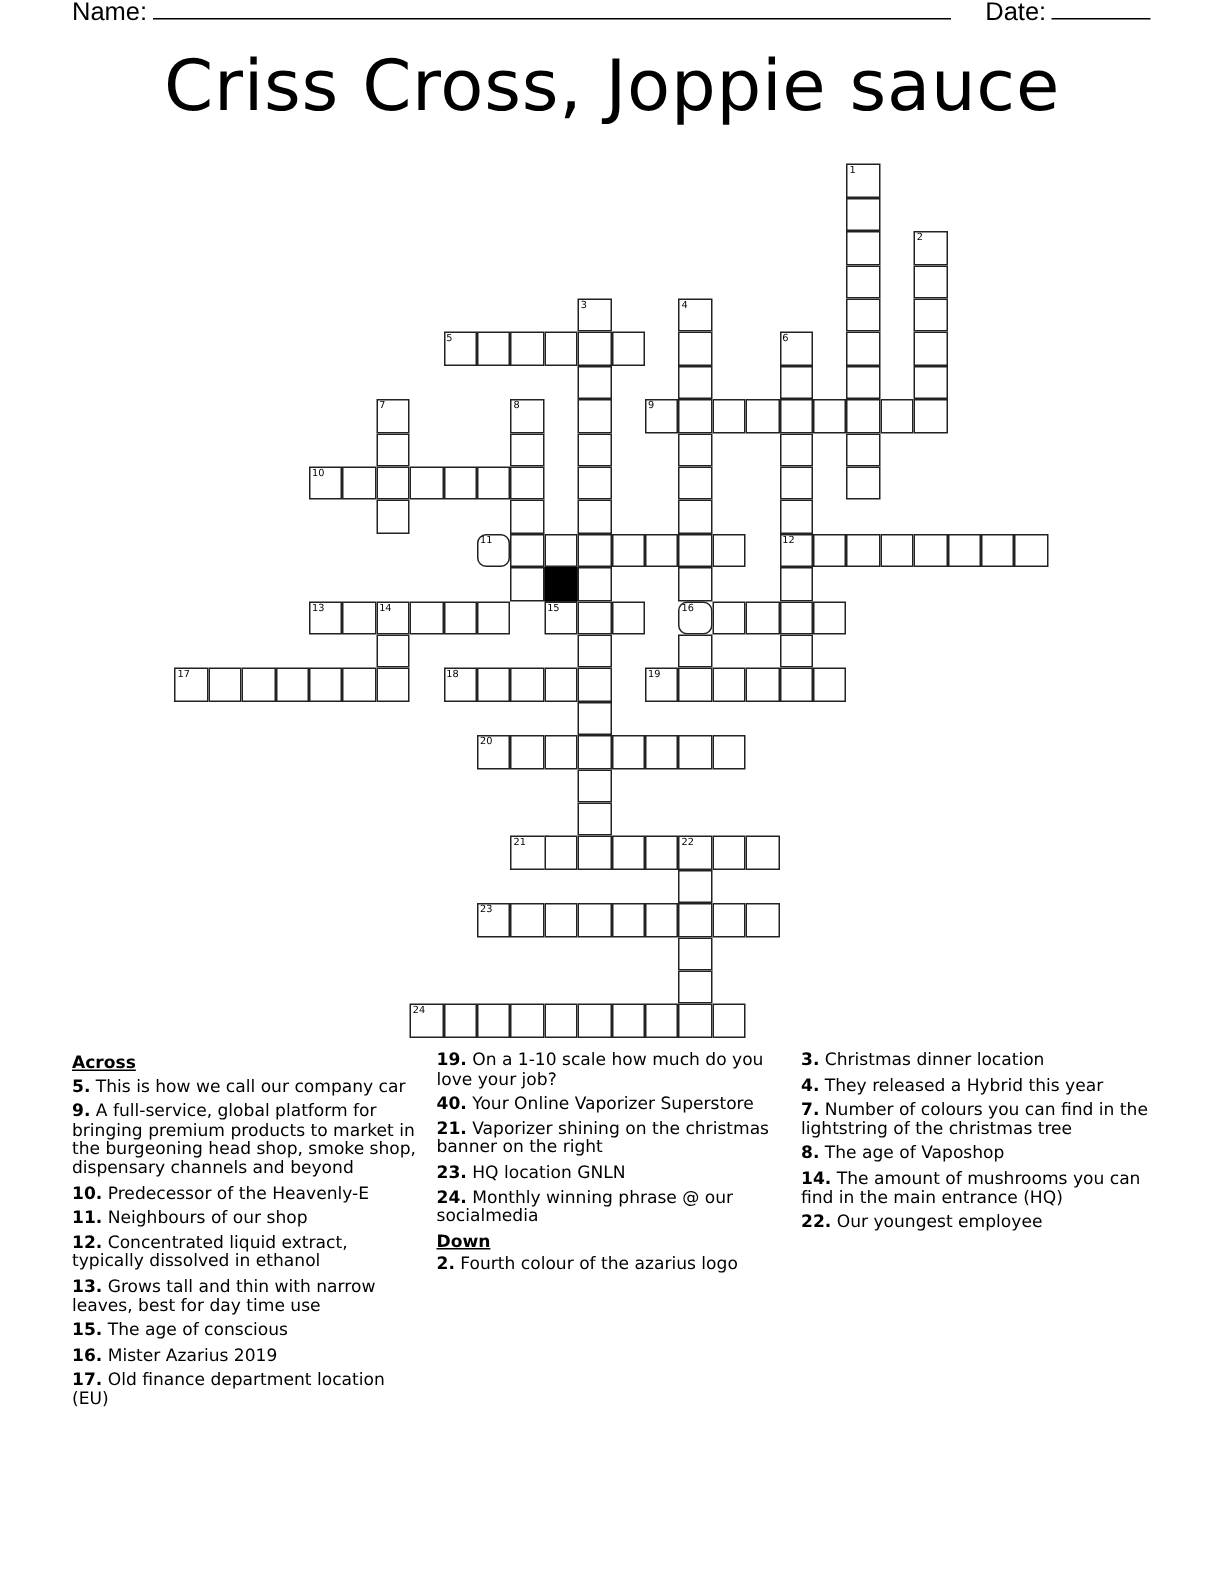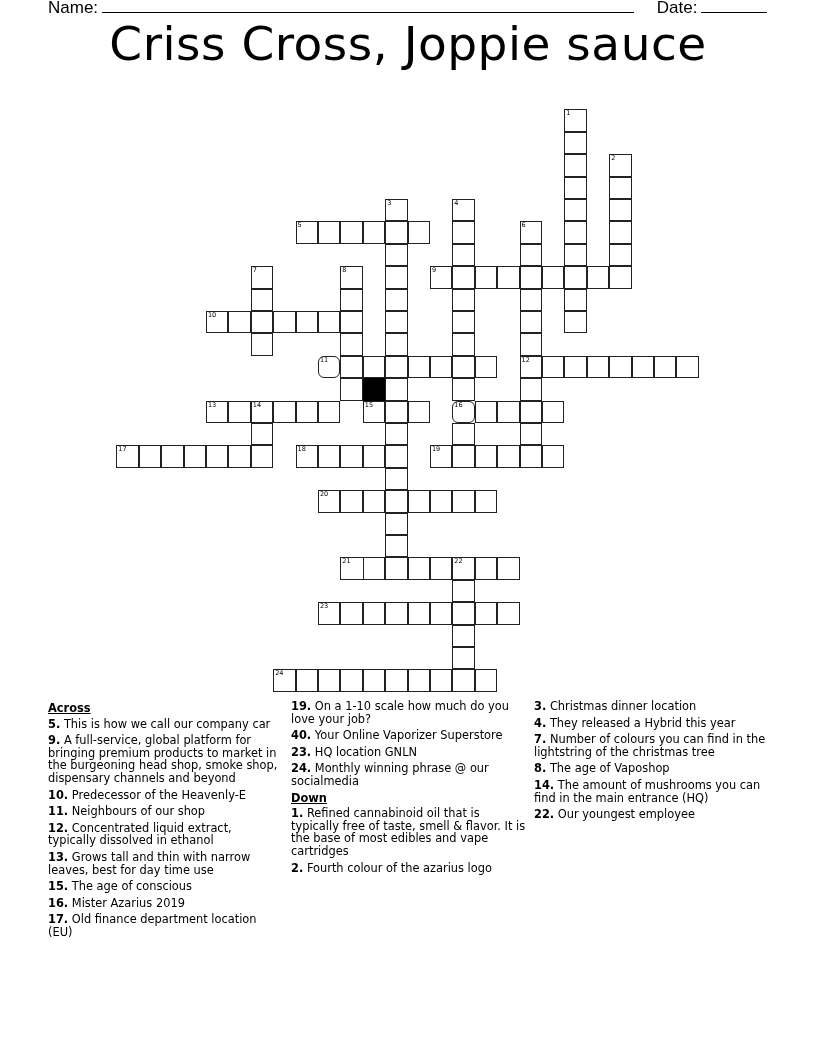--- a/index.html
+++ b/index.html
@@ -3,21 +3,21 @@
 <meta charset="utf-8">
 <style>
   html, body { margin: 0; padding: 0; background: #ffffff; }
   body { width: 816px; height: 1056px; position: relative; overflow: hidden; color: #000; }
   .header-line { position: absolute; top: -2px; left: 48px; font-family: "Liberation Sans", sans-serif; font-size: 17px; white-space: nowrap; }
   .header-line .lbl { display: inline-block; }
   .header-line .blank { display: inline-block; border-bottom: 1px solid #000; height: 14px; vertical-align: baseline; }
   #name-blank { width: 532px; margin-left: 4px; }
   #date-label { margin-left: 18px; }
   #date-blank { width: 66px; margin-left: 4px; }
-  .title { position: absolute; top: 16px; left: 0; width: 816px; text-align: center; font-family: "DejaVu Sans", sans-serif; font-size: 47px; letter-spacing: 0.5px; }
+  .title { position: absolute; top: 30px; left: 0; width: 816px; text-align: center; font-family: "DejaVu Sans", sans-serif; font-size: 47px; letter-spacing: 0.5px; }
   #grid { position: absolute; left: 0; top: 0; width: 816px; height: 700px; }
   .cell { position: absolute; width: 22.4px; height: 22.4px; box-sizing: border-box; border: 1.3px solid #222; background: #fff; margin-left: -0.65px; margin-top: -0.65px; }
   .cell.black { background: #000; border-color: #000; }
   .cell .num { position: absolute; top: 0px; left: 1px; font-family: "DejaVu Sans", sans-serif; font-size: 6.5px; line-height: 7px; color: #000; }
   .clues { position: absolute; top: 700px; font-family: "DejaVu Sans", sans-serif; font-size: 11.4px; line-height: 12.6px; }
   .col1 { left: 48px; width: 232px; }
   .col2 { left: 291px; width: 236px; }
   .col3 { left: 534px; width: 245px; }
   .clue-heading { font-weight: bold; text-decoration: underline; margin-top: 2px; margin-bottom: 3px; }
   .clue { margin-bottom: 4px; }
@@ -250,24 +250,24 @@
   <div class="clue"><span class="n">12.</span> <span>Concentrated liquid extract, typically dissolved in ethanol</span></div>
   <div class="clue"><span class="n">13.</span> <span>Grows tall and thin with narrow leaves, best for day time use</span></div>
   <div class="clue"><span class="n">15.</span> <span>The age of conscious</span></div>
   <div class="clue"><span class="n">16.</span> <span>Mister Azarius 2019</span></div>
   <div class="clue"><span class="n">17.</span> <span>Old finance department location (EU)</span></div>
 </div>
 
 <div class="clues col2">
   <div class="clue"><span class="n">19.</span> <span>On a 1-10 scale how much do you love your job?</span></div>
   <div class="clue"><span class="n">40.</span> <span>Your Online Vaporizer Superstore</span></div>
+  <div class="clue"><span class="n">21.</span> <span>Vaporizer shining on the christmas banner on the right</span></div>
   <div class="clue"><span class="n">23.</span> <span>HQ location GNLN</span></div>
   <div class="clue"><span class="n">24.</span> <span>Monthly winning phrase @ our socialmedia</span></div>
   <div class="clue-heading">Down</div>
-  <div class="clue"><span class="n">1.</span> <span>Refined cannabinoid oil that is typically free of taste, smell &amp; flavor. It is the base of most edibles and vape cartridges</span></div>
   <div class="clue"><span class="n">2.</span> <span>Fourth colour of the azarius logo</span></div>
 </div>
 
 <div class="clues col3">
   <div class="clue"><span class="n">3.</span> <span>Christmas dinner location</span></div>
   <div class="clue"><span class="n">4.</span> <span>They released a Hybrid this year</span></div>
   <div class="clue"><span class="n">7.</span> <span>Number of colours you can find in the lightstring of the christmas tree</span></div>
   <div class="clue"><span class="n">8.</span> <span>The age of Vaposhop</span></div>
   <div class="clue"><span class="n">14.</span> <span>The amount of mushrooms you can find in the main entrance (HQ)</span></div>
   <div class="clue"><span class="n">22.</span> <span>Our youngest employee</span></div>

